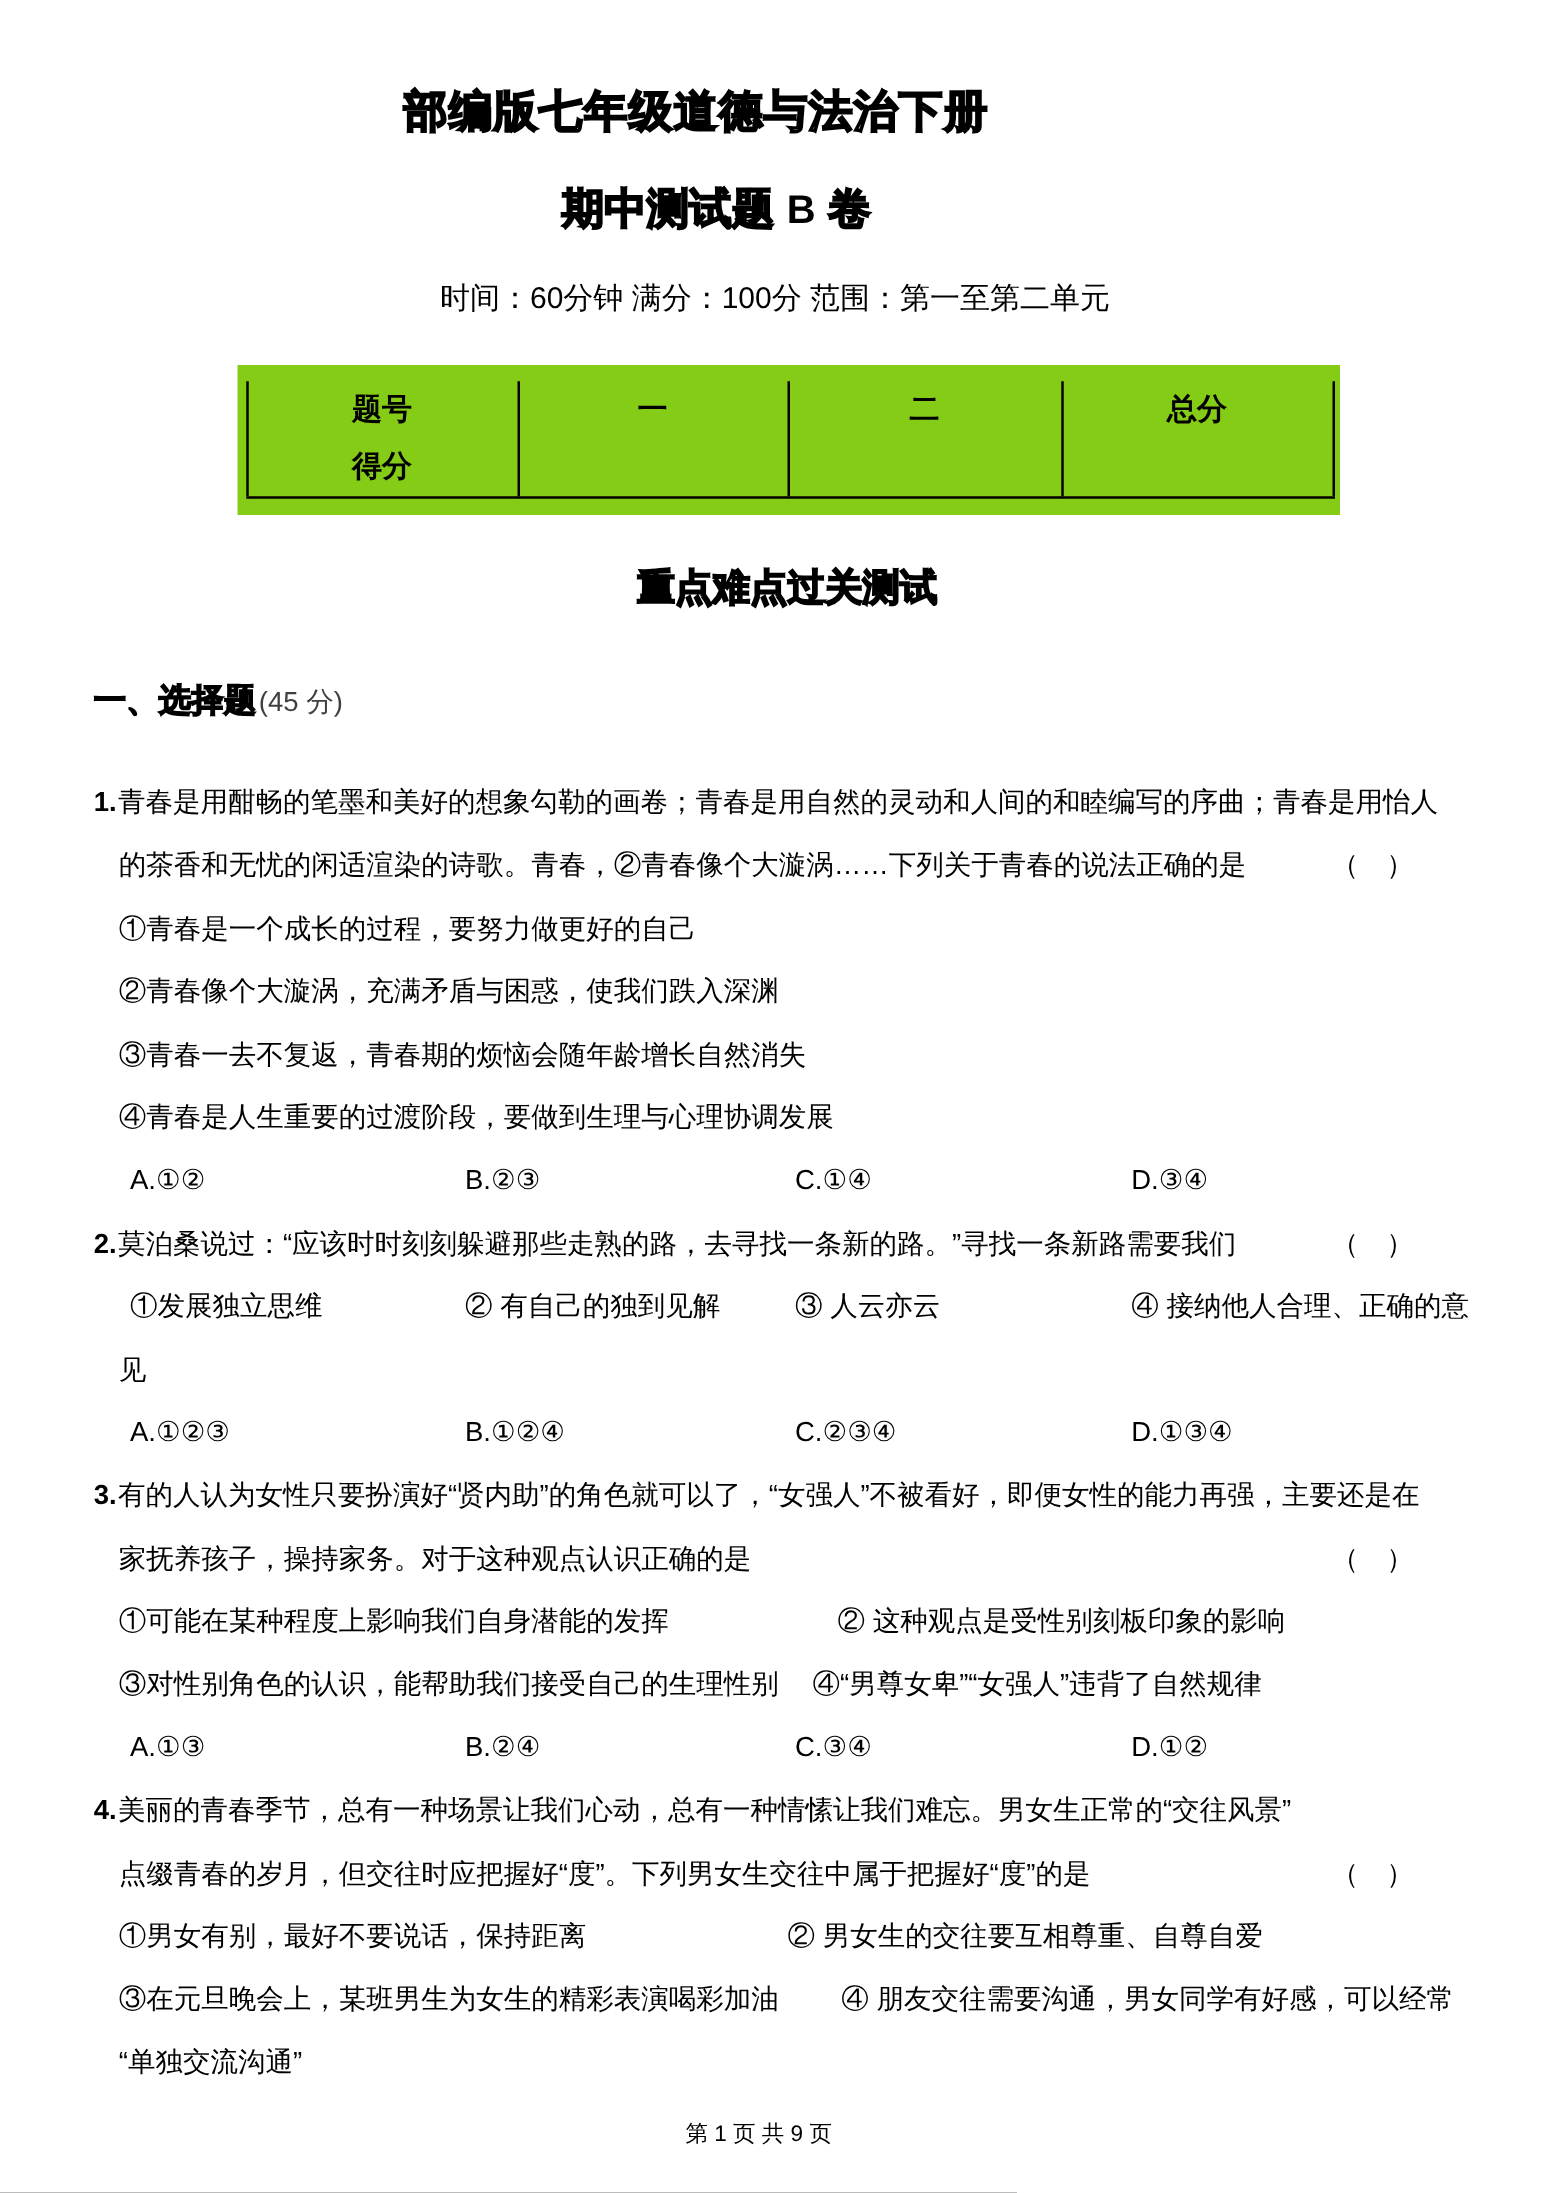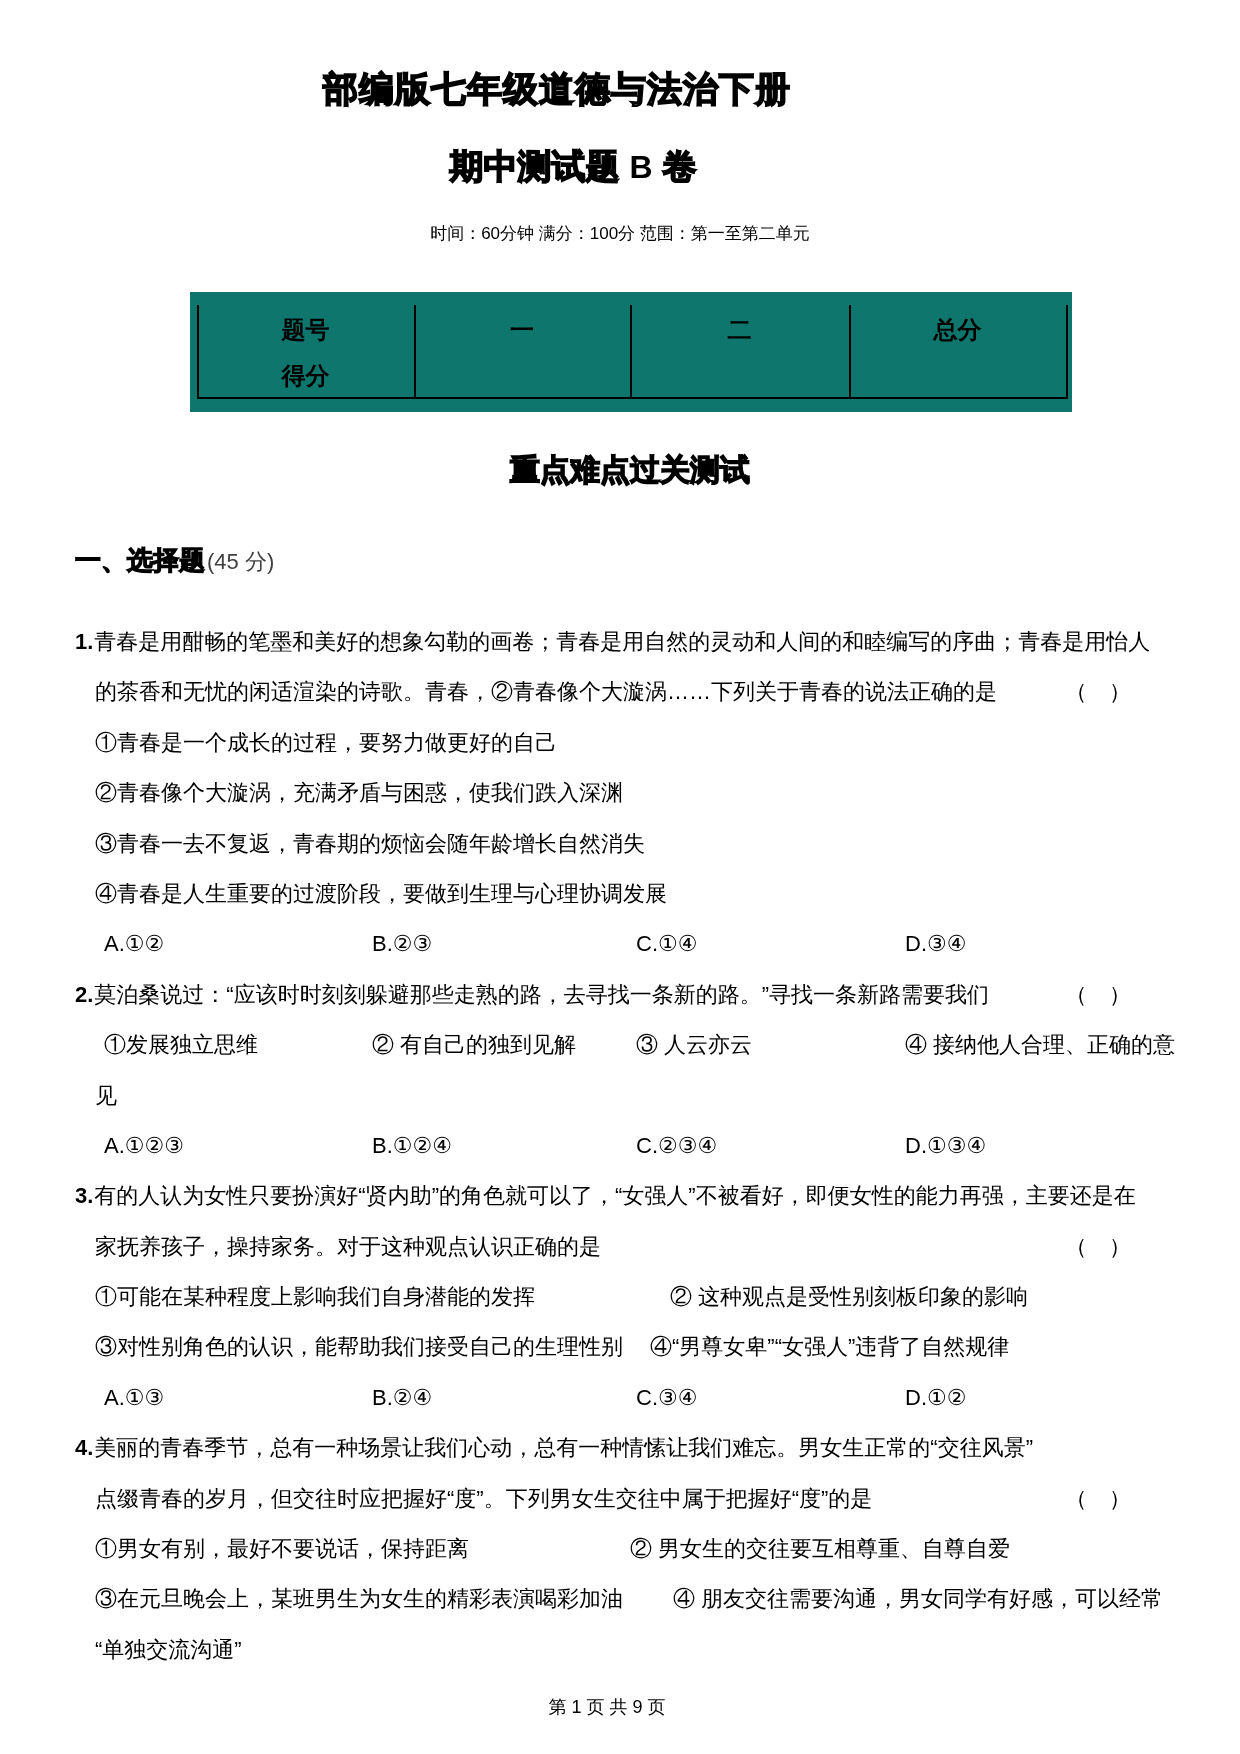--- a/index.html
+++ b/index.html
@@ -12,21 +12,21 @@
     color:#000;
     overflow:hidden;
   }
   .centered{position:absolute;left:0;width:1240px;text-align:center;white-space:nowrap;}
   
   .outline{color:#fff;-webkit-text-stroke:1.7px #000;font-weight:700;}
   @supports not (-webkit-text-stroke: 1px #000){.outline{color:#000;}}
   .doc-title{top:66px;font-size:35px;letter-spacing:1px;transform:translateX(-63px);}
   .doc-subtitle{top:144px;font-size:34px;transform:translateX(-47px);}
   .doc-subtitle .latin{color:#000;-webkit-text-stroke:0;font-weight:700;font-size:32px;margin:0 10px;}
-  .meta-line{top:222px;font-size:17px;}
+  .meta-line{top:222px;font-size:24px;}
   .banner{top:450px;font-size:30px;transform:translateX(10px);-webkit-text-stroke:1.5px #000;}
 
   
   .score-table{position:absolute;left:190px;top:292px;width:882px;height:120px;}
   .vline{position:absolute;top:13px;width:2px;height:92px;background:#000;}
   .v0{left:7px}.v1{left:224px}.v2{left:440px}.v3{left:659px}.v4{left:876px}
   .hline{position:absolute;left:7px;top:105px;width:871px;height:2px;background:#000;}
   .tcell{position:absolute;font-size:24px;font-weight:700;line-height:24px;text-align:center;}
   .corner-top{left:7px;width:217px;top:26px;}
   .corner-bottom{left:7px;width:217px;top:72px;}
@@ -62,21 +62,21 @@
 <body>
 
 <div class="page">
 
   <div class="centered outline doc-title">部编版七年级道德与法治下册</div>
 
   <div class="centered doc-subtitle"><span class="outline">期中测试题</span><span class="latin">B</span><span class="outline">卷</span></div>
 
   <div class="centered meta-line">时间：60分钟  满分：100分 范围：第一至第二单元</div>
 
-  <div class="score-table" style="background: #0f766e;">
+  <div class="score-table" style="background: #84cc16; font-family: Liberation Mono, monospace;">
     <div class="vline v0" style="background: rgb(0, 0, 0);"></div>
     <div class="vline v1" style="background: rgb(0, 0, 0);"></div>
     <div class="vline v2" style="background: rgb(0, 0, 0);"></div>
     <div class="vline v3" style="background: rgb(0, 0, 0);"></div>
     <div class="vline v4" style="background: rgb(0, 0, 0);"></div>
     <div class="hline" style="background: rgb(0, 0, 0);"></div>
     <span class="tcell corner-top">题号</span>
     <span class="tcell corner-bottom">得分</span>
     <span class="tcell thead1">一</span>
     <span class="tcell thead2">二</span>

